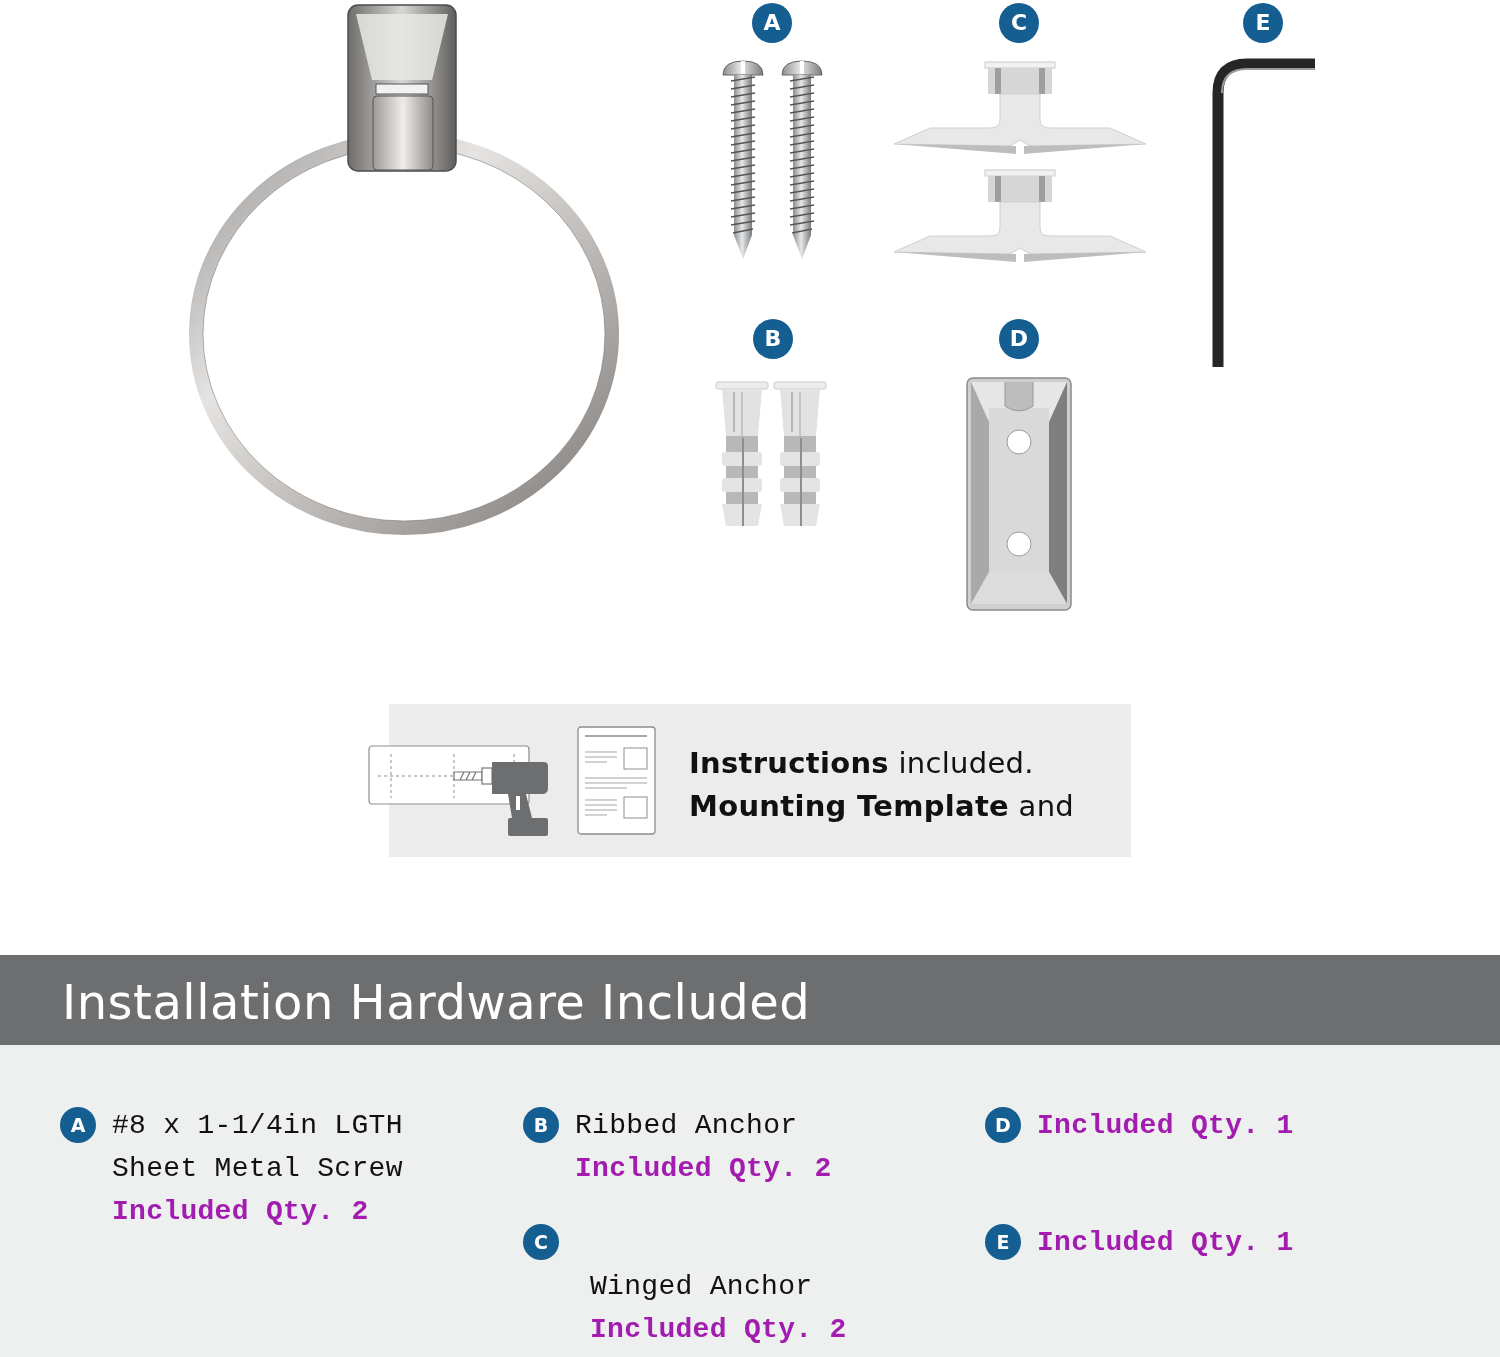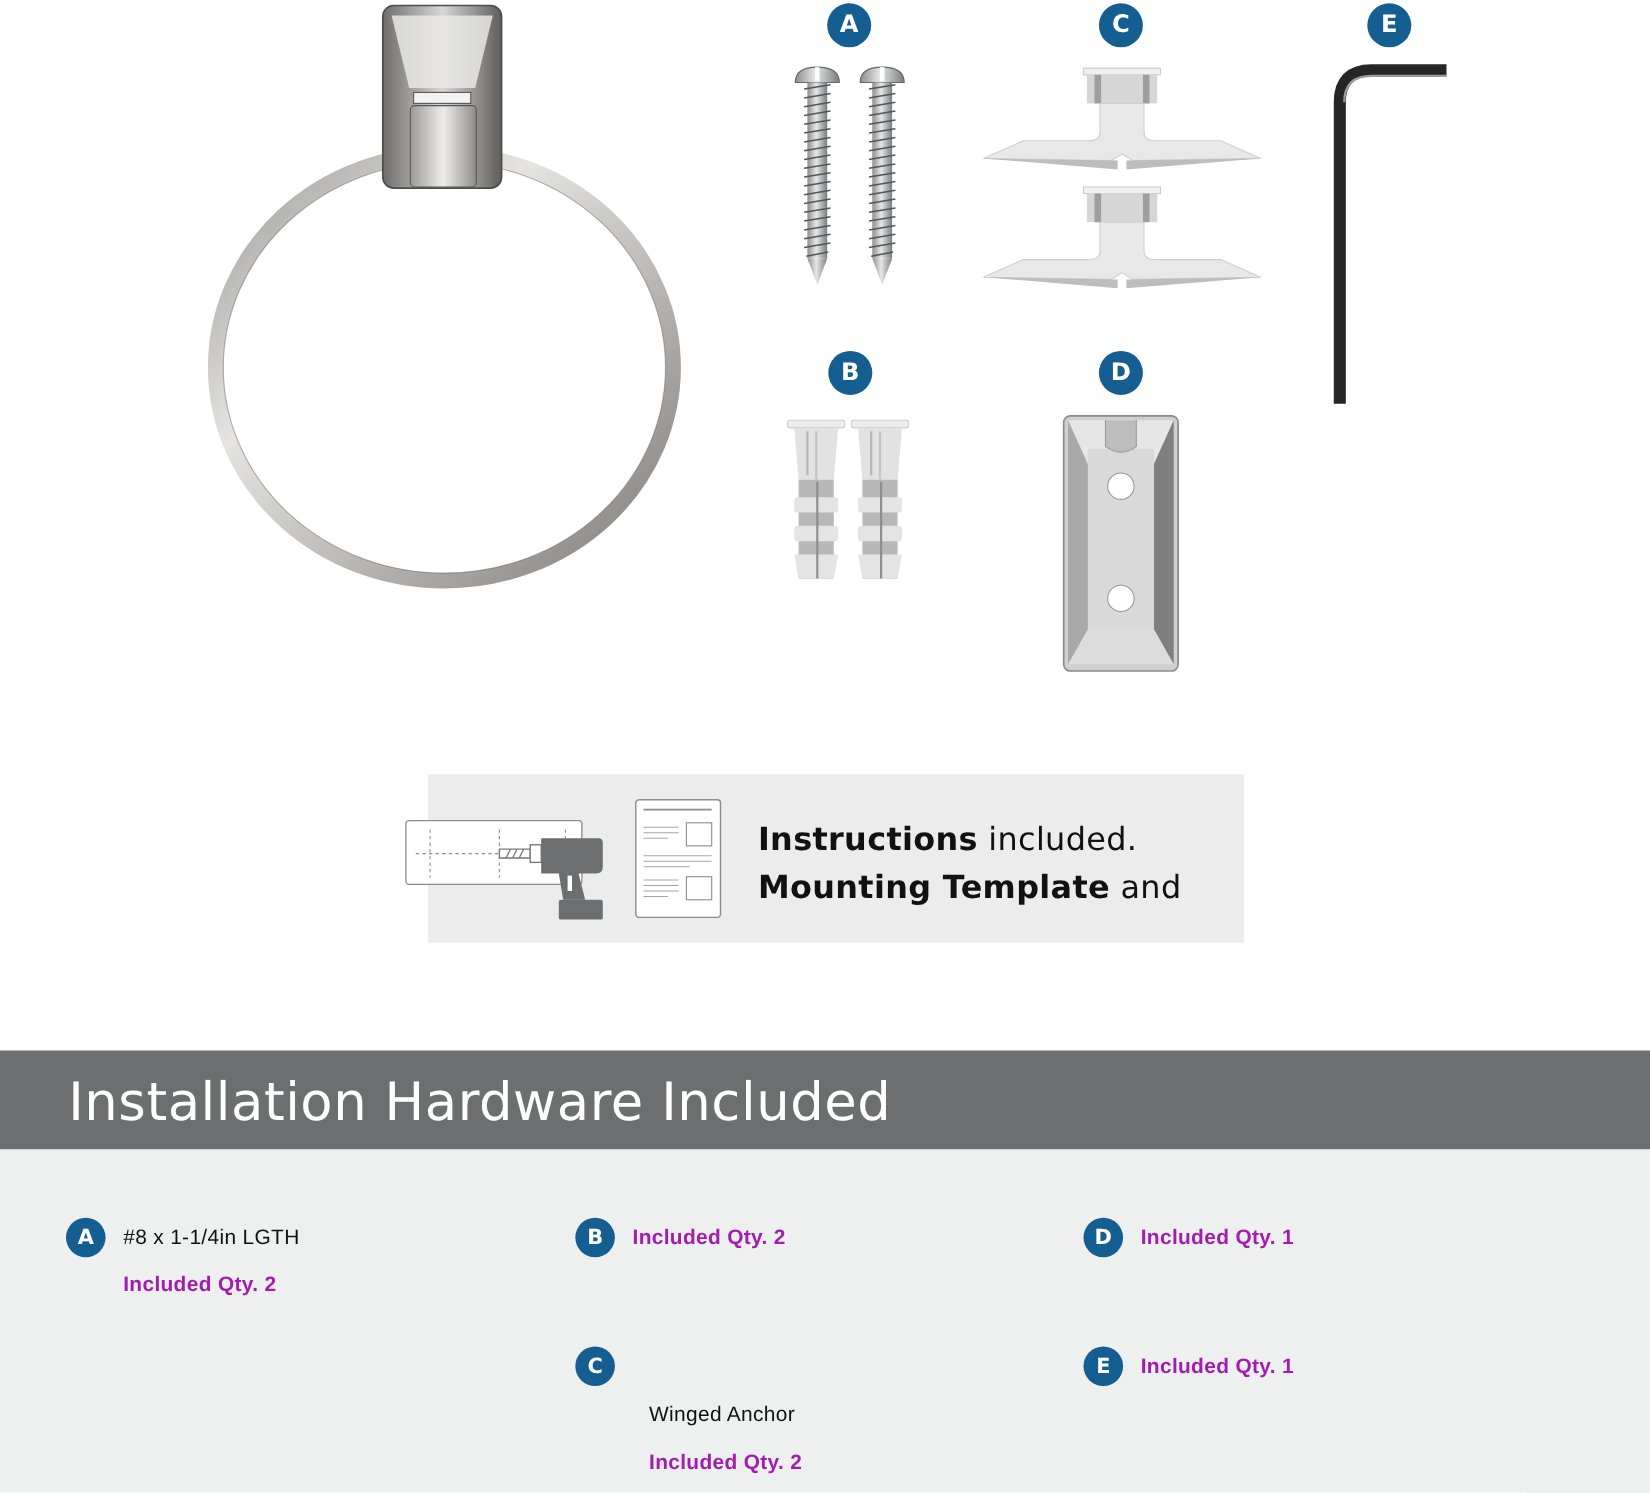--- a/index.html
+++ b/index.html
@@ -40,21 +40,21 @@
     font-family: "DejaVu Sans", sans-serif; font-size: 48px; color: #fff; font-weight: normal;
     letter-spacing: 0.5px; line-height: 60px; text-align: right;
   }
 
   .list-panel {
     position: absolute; left: 0; top: 1045px; width: 1500px; height: 312px;
     background: #eeefef;
   }
   .item {
     position: absolute;
-    font-family: Liberation Sans, sans-serif; font-size: 19px; line-height: 43px; color: #111;
+    font-family: Liberation Mono, monospace; font-size: 28px; line-height: 43px; color: #111;
     letter-spacing: 0.3px;
   }
   .item .qty { color: #a21caf; font-weight: bold; }
 </style>
 </head>
 <body>
 
 <svg class="abs" style="left:170px;top:0;" width="470" height="550" viewBox="0 0 470 550">
   <defs>
     <linearGradient id="ringG" x1="0" y1="0" x2="1" y2="1">
@@ -220,25 +220,27 @@
 </div>
 
 <div class="header-bar"></div>
 <h1 class="header-title">Installation Hardware Included</h1>
 
 <div class="list-panel"></div>
 
 <div class="badge sm" style="left:60px;top:1107px;">A</div>
 <div class="item" style="left:112px;top:1104px;">
   <div>#8 x 1-1/4in LGTH</div>
+  <div>Sheet Metal Screw</div>
   <div class="qty">Included Qty. 2</div>
 </div>
 
 <div class="badge sm" style="left:523px;top:1107px;">B</div>
 <div class="item" style="left:575px;top:1104px;">
+  <div>Ribbed Anchor</div>
   <div class="qty">Included Qty. 2</div>
 </div>
 
 <div class="badge sm" style="left:523px;top:1224px;">C</div>
 <div class="item" style="left:590px;top:1221px;margin-top:44px;">
   <div>Winged Anchor</div>
   <div class="qty">Included Qty. 2</div>
 </div>
 
 <div class="badge sm" style="left:985px;top:1107px;">D</div>

